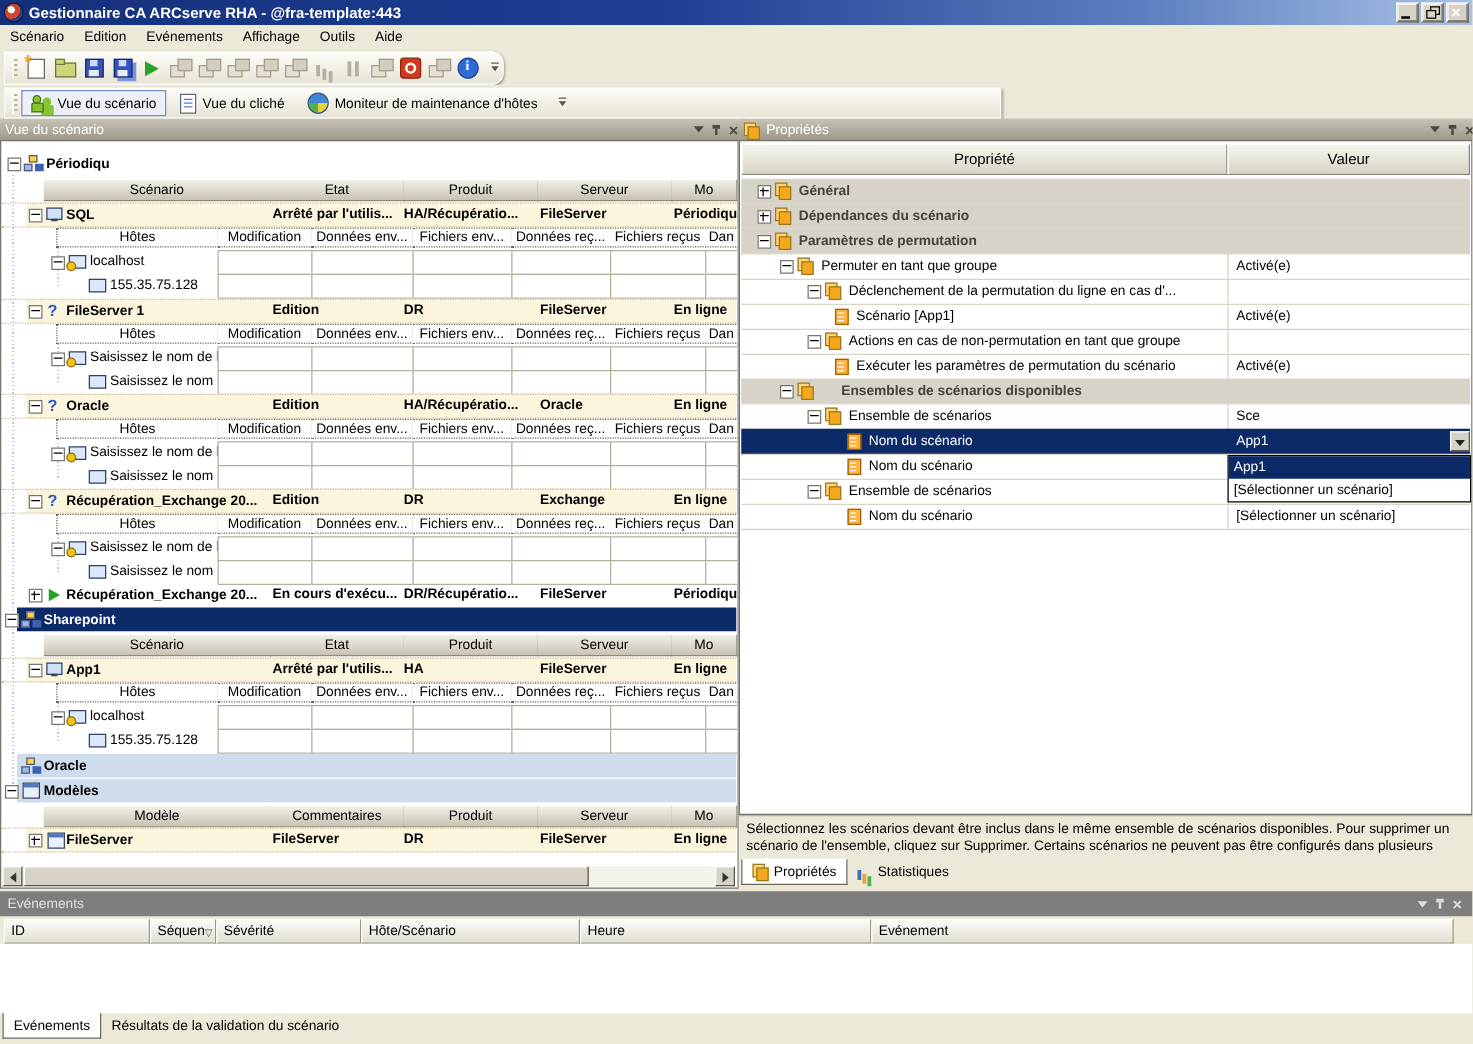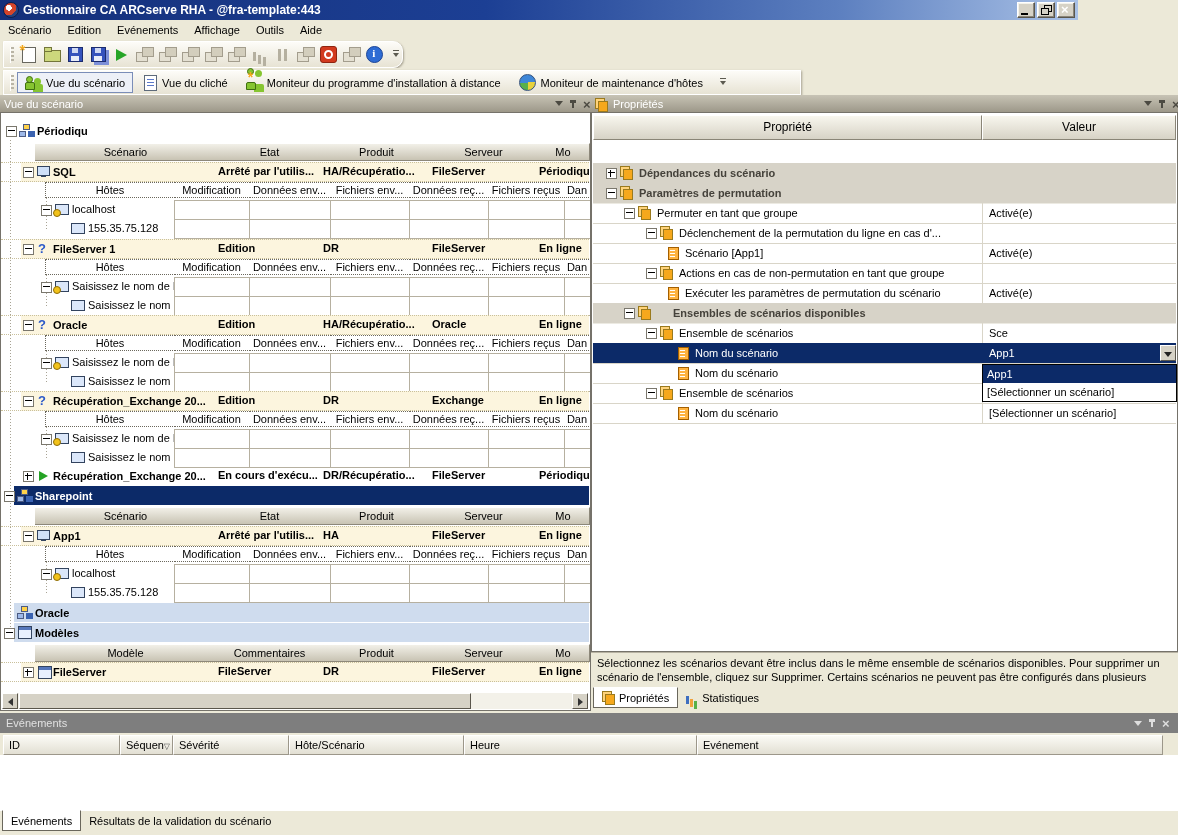--- a/index.html
+++ b/index.html
@@ -2,21 +2,21 @@
 <html><head>
 <meta charset="utf-8">
 <style>
   html,body{margin:0;padding:0}
   body{width:1178px;height:835px;position:relative;overflow:hidden;
        font-family:"Liberation Sans",sans-serif;font-size:11px;color:#000;background:#ece9d8}
   .abs{position:absolute}
   b{font-weight:bold}
 
   
-  .titlebar{left:0;top:0;width:1078px;height:20px;
+  .titlebar{left:0;top:0;width:1178px;height:20px;
     background:linear-gradient(90deg,#15307a 0%,#1c3f94 45%,#5d80c0 78%,#a9c1e6 100%);
     display:flex;align-items:center;color:#fff;font-weight:bold;font-size:12px}
   .ca-logo{width:14px;height:14px;border-radius:50%;margin:0 4px 0 3px;position:relative;
     background:radial-gradient(circle at 35% 35%,#fff 0 22%,#d6452a 23% 55%,#27427e 56% 100%);
     border:1px solid #0c1e4e;flex:0 0 auto}
   .wbtns{margin-left:auto;display:flex;gap:2px;padding-right:3px}
   .wbtn{width:16px;height:14px;background:#d6d2c6;position:relative;
     border:1px solid;border-color:#fff #5a564c #5a564c #fff;box-shadow:inset -1px -1px 0 #8a857a,inset 1px 1px 0 #f4f2ea}
   .wmin::before{content:"";position:absolute;left:3px;bottom:2px;width:7px;height:2px;background:#000}
   .wrest::before{content:"";position:absolute;left:6px;top:2px;width:6px;height:5px;border:1px solid #000;background:#d6d2c6}
@@ -269,24 +269,20 @@
     <span class="grip"></span>
     <span class="vtab sel">
       <span class="ico-people"></span>
       <span>Vue du scénario</span>
     </span>
     <span class="vtab">
       <span class="ico-doc"></span>
       <span>Vue du cliché</span>
     </span>
     <span class="vtab">
-      <span class="ico-people ico-star"></span>
-      <span>Moniteur du programme d'installation à distance</span>
-    </span>
-    <span class="vtab">
       <span class="ico-globe"></span>
       <span>Moniteur de maintenance d'hôtes</span>
     </span>
     <span class="ovf"></span>
   </div>
 </div>
 
 <div class="abs pane-title lp-title">
   <span>Vue du scénario</span>
   <span class="pt-btns">
@@ -581,20 +577,25 @@
     <span class="p-down"></span>
     <span class="p-pin"></span>
     <span class="p-x"></span>
   </span>
 </div>
 
 <div class="abs rp-body">
   <span class="phead" style="left:1px;width:389px">Propriété</span>
   <span class="phead" style="left:390px;width:194px">Valeur</span>
 
+  <div class="prow gray" style="top:30px">
+    <span class="tbox plus" style="left:13px"></span>
+    <span class="ipages" style="left:27px;top:3px"></span>
+    <span class="plabel" style="left:46px">Général</span>
+  </div>
   <div class="prow gray" style="top:50px">
     <span class="tbox plus" style="left:13px"></span>
     <span class="ipages" style="left:27px;top:3px"></span>
     <span class="plabel" style="left:46px">Dépendances du scénario</span>
   </div>
   <div class="prow gray" style="top:70px">
     <span class="tbox" style="left:13px"></span>
     <span class="ipages" style="left:27px;top:3px"></span>
     <span class="plabel" style="left:46px">Paramètres de permutation</span>
   </div>

